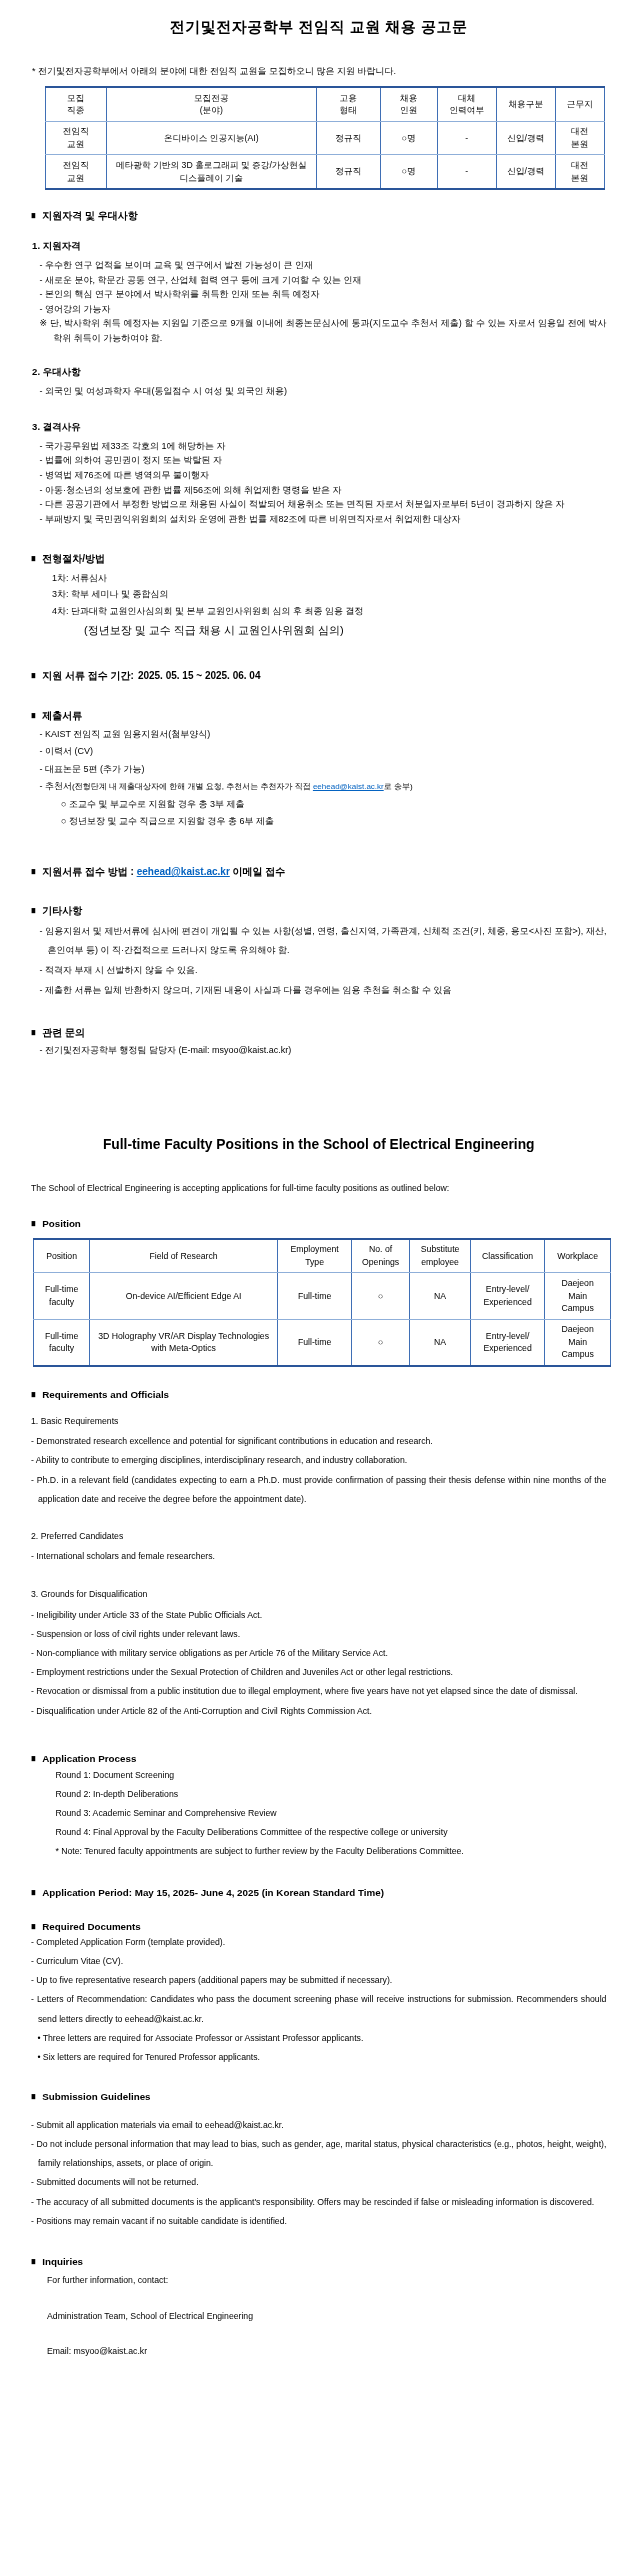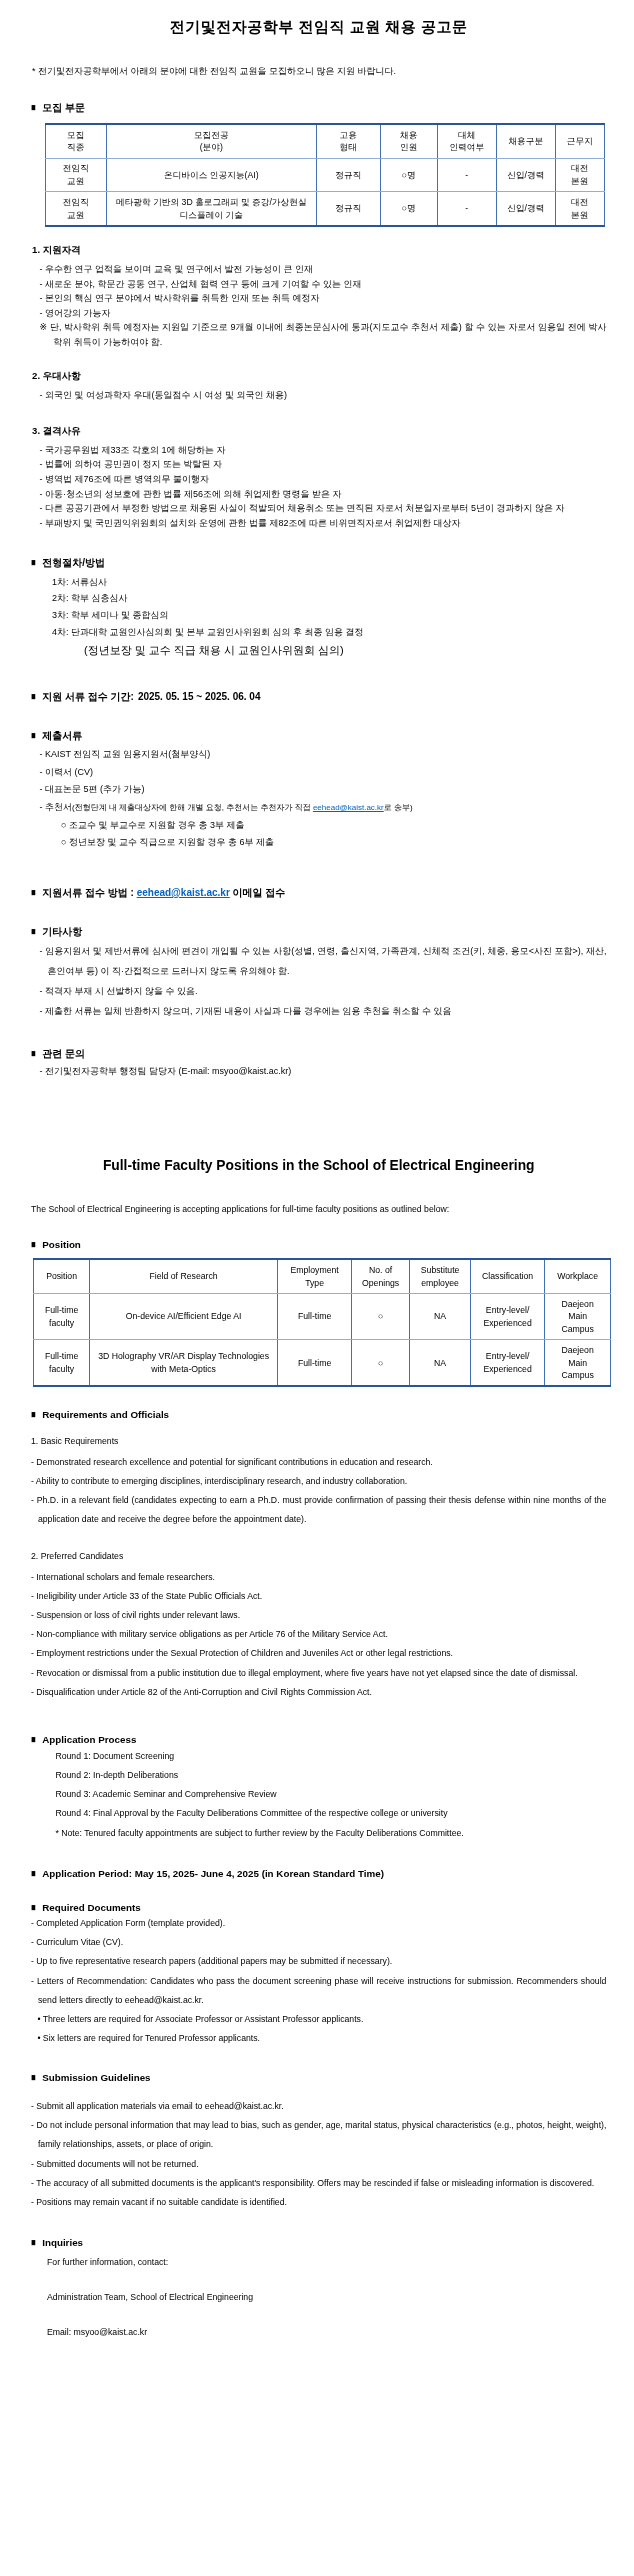--- a/index.html
+++ b/index.html
@@ -58,21 +58,20 @@
 </style>
 </head>
 <body>
 
 <div class="page">
 
   <h1 class="ko-title">전기및전자공학부 전임직 교원 채용 공고문</h1>
 
   <p class="ko-intro">* 전기및전자공학부에서 아래의 분야에 대한 전임직 교원을 모집하오니 많은 지원 바랍니다.</p>
 
-  <h2 class="sec"><span class="sq">■</span><span>모집 부문</span></h2>
 
   <table class="tbl ko-tbl">
     <colgroup>
       <col style="width:61px">
         <col style="width:210px">
         <col style="width:64px">
         <col style="width:57px">
         <col style="width:59px">
         <col style="width:59px">
         <col style="width:49px">
@@ -110,20 +109,21 @@
       <td>정규직</td>
       <td>○명</td>
       <td>-</td>
       <td>신입/경력</td>
       <td>대전
 본원</td>
     </tr>
   </tbody>
     </table>
 
+  <h2 class="sec" style="margin-top:19px;"><span class="sq">■</span><span>지원자격 및 우대사항</span></h2>
 
   <p class="ksub">1. 지원자격</p>
   <p class="kli">- 우수한 연구 업적을 보이며 교육 및 연구에서 발전 가능성이 큰 인재</p>
   <p class="kli">- 새로운 분야, 학문간 공동 연구, 산업체 협력 연구 등에 크게 기여할 수 있는 인재</p>
   <p class="kli">- 본인의 핵심 연구 분야에서 박사학위를 취득한 인재 또는 취득 예정자</p>
   <p class="kli">- 영어강의 가능자</p>
   <p class="knote">※ 단, 박사학위 취득 예정자는 지원일 기준으로 9개월 이내에 최종논문심사에 통과(지도교수 추천서 제출) 할 수 있는 자로서 임용일 전에 박사학위 취득이 가능하여야 함.</p>
 
   <p class="ksub" style="margin-top:20px;">2. 우대사항</p>
   <p class="kli">- 외국인 및 여성과학자 우대(동일점수 시 여성 및 외국인 채용)</p>
@@ -131,21 +131,20 @@
   <p class="ksub" style="margin-top:22px;">3. 결격사유</p>
   <p class="kli">- 국가공무원법 제33조 각호의 1에 해당하는 자</p>
   <p class="kli">- 법률에 의하여 공민권이 정지 또는 박탈된 자</p>
   <p class="kli">- 병역법 제76조에 따른 병역의무 불이행자</p>
   <p class="kli">- 아동·청소년의 성보호에 관한 법률 제56조에 의해 취업제한 명령을 받은 자</p>
   <p class="kli">- 다른 공공기관에서 부정한 방법으로 채용된 사실이 적발되어 채용취소 또는 면직된 자로서 처분일자로부터 5년이 경과하지 않은 자</p>
   <p class="kli">- 부패방지 및 국민권익위원회의 설치와 운영에 관한 법률 제82조에 따른 비위면직자로서 취업제한 대상자</p>
 
   <h2 class="sec" style="margin-top:25.4px;"><span class="sq">■</span><span>전형절차/방법</span></h2>
   <p class="kstep" style="margin-top:4.2px;">1차: 서류심사</p>
-  <p class="kstep">2차: 학부 심층심사</p>
   <p class="kstep">3차: 학부 세미나 및 종합심의</p>
   <p class="kstep">4차: 단과대학 교원인사심의회 및 본부 교원인사위원회 심의 후 최종 임용 결정</p>
   <p class="kparen">(정년보장 및 교수 직급 채용 시 교원인사위원회 심의)</p>
 
   <h2 class="sec" style="margin-top:29px;"><span class="sq">■</span><span>지원 서류 접수 기간:</span><span class="period-val">2025. 05. 15 ~ 2025. 06. 04</span></h2>
 
   <h2 class="sec" style="margin-top:25.4px;"><span class="sq">■</span><span>제출서류</span></h2>
   <p class="kli kdoc" style="margin-top:3.2px;">- KAIST 전임직 교원 임용지원서(첨부양식)</p>
   <p class="kli kdoc">- 이력서 (CV)</p>
   <p class="kli kdoc">- 대표논문 5편 (추가 가능)</p>
@@ -226,20 +225,21 @@
   <h2 class="esec" style="margin-top:21px;"><span class="h-sq">■</span><span>Requirements and Officials</span></h2>
 
   <p class="esub">1. Basic Requirements</p>
   <p class="eli">- Demonstrated research excellence and potential for significant contributions in education and research.</p>
   <p class="eli">- Ability to contribute to emerging disciplines, interdisciplinary research, and industry collaboration.</p>
   <p class="eli">- Ph.D. in a relevant field (candidates expecting to earn a Ph.D. must provide confirmation of passing their thesis defense within nine months of the application date and receive the degree before the appointment date).</p>
 
   <p class="esub" style="margin-top:21px;">2. Preferred Candidates</p>
   <p class="eli">- International scholars and female researchers.</p>
 
+  <p class="esub" style="margin-top:22px;">3. Grounds for Disqualification</p>
   <p class="eli">- Ineligibility under Article 33 of the State Public Officials Act.</p>
   <p class="eli">- Suspension or loss of civil rights under relevant laws.</p>
   <p class="eli">- Non-compliance with military service obligations as per Article 76 of the Military Service Act.</p>
   <p class="eli">- Employment restrictions under the Sexual Protection of Children and Juveniles Act or other legal restrictions.</p>
   <p class="eli">- Revocation or dismissal from a public institution due to illegal employment, where five years have not yet elapsed since the date of dismissal.</p>
   <p class="eli">- Disqualification under Article 82 of the Anti-Corruption and Civil Rights Commission Act.</p>
 
   <h2 class="esec" style="margin-top:31px;"><span class="h-sq">■</span><span>Application Process</span></h2>
   <p class="eround" style="margin-top:2.1px;">Round 1: Document Screening</p>
   <p class="eround">Round 2: In-depth Deliberations</p>

